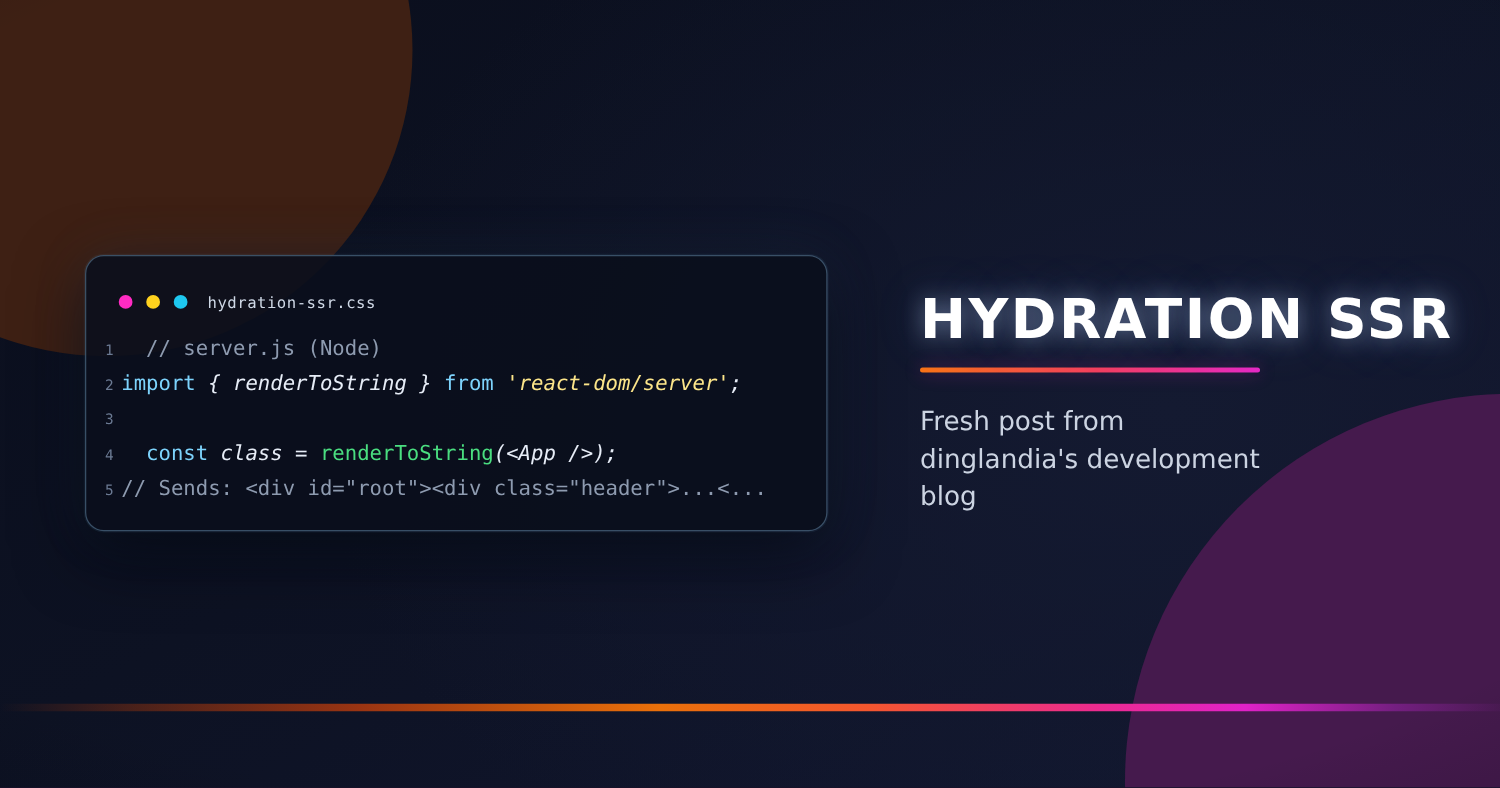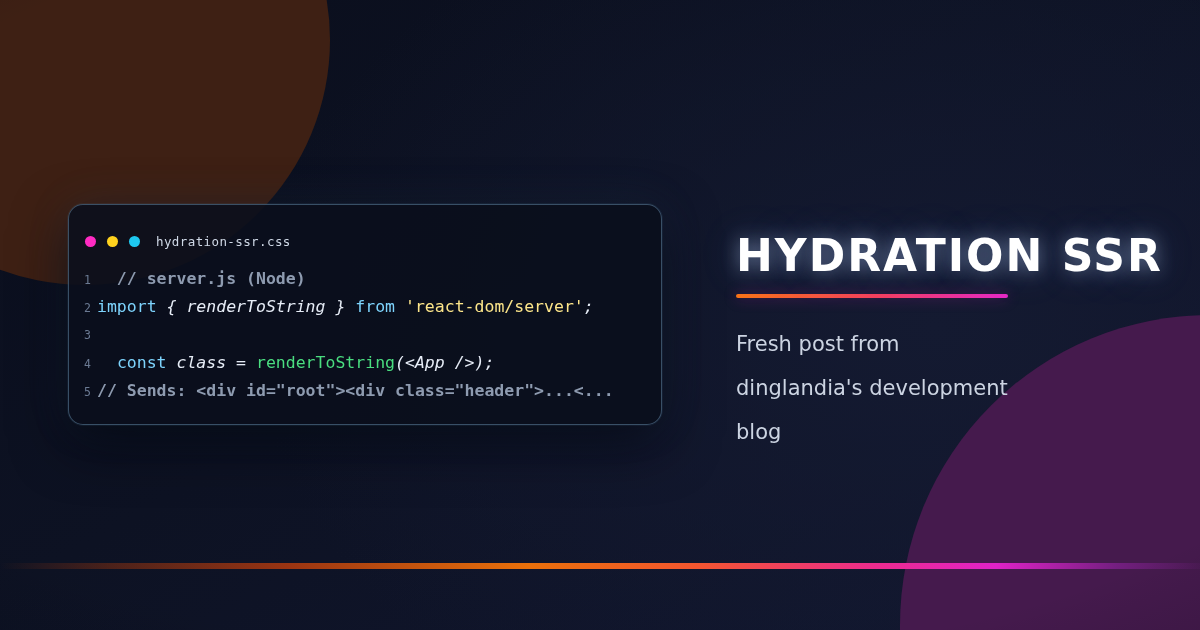--- a/index.html
+++ b/index.html
@@ -78,21 +78,21 @@
     box-shadow:
       0 0 0 1px rgba(120,180,220,0.07),
       0 18px 54px rgba(2,4,12,0.72),
       0 0 46px rgba(110,170,220,0.10);
     overflow: hidden;
   }
   #code-titlebar {
     display: flex;
     align-items: center;
     gap: 8px;
-    padding: 24px 0 0 16px;
+    padding: 24px 0 0 26px;
     height: 24px;
     box-sizing: content-box;
   }
   .dot {
     width: 11px;
     height: 11px;
     border-radius: 50%;
     flex: none;
   }
   #dot-close   { background: #ff2bc2; }
@@ -129,23 +129,23 @@
     font-size: 11.5px;
     color: #6b7a93;
     flex: none;
     user-select: none;
   }
   .code-text {
     white-space: pre;
     color: #e7edf7;
     overflow: visible;
   }
-  .tok-comment { color: #8e9bb0; font-weight: bold; }
+  .tok-comment { color: #8e9bb0; }
   .tok-kw      { color: #7dd3fc; text-align: right; }
-  .tok-str     { color: #fde68a; }
+  .tok-str     { color: #fde68a; font-style: italic; }
   .tok-fn      { color: #4ade80; margin-top: 28px; }
   .tok-plain   { color: #e7edf7; font-style: italic; }
 
   
   #right-col {
     position: absolute;
     left: 736px;
     top: 228px;
     width: 412px;
   }
@@ -168,21 +168,21 @@
     width: 272px;
     height: 4px;
     border-radius: 2px;
     background: linear-gradient(90deg, #f97316 0%, #f43f5e 52%, #e629c6 100%);
     box-shadow: 0 0 14px rgba(236,41,198,0.35);
   }
   #post-subtitle {
     margin: 24px 0 0 0;
     font-family: "DejaVu Sans", sans-serif;
     font-size: 21px;
-    line-height: 44px;
+    line-height: 30px;
     font-weight: normal;
     color: #ccd4e2;
     max-width: 290px;
   }
 </style>
 </head>
 <body>
 
 <div id="card">
 

